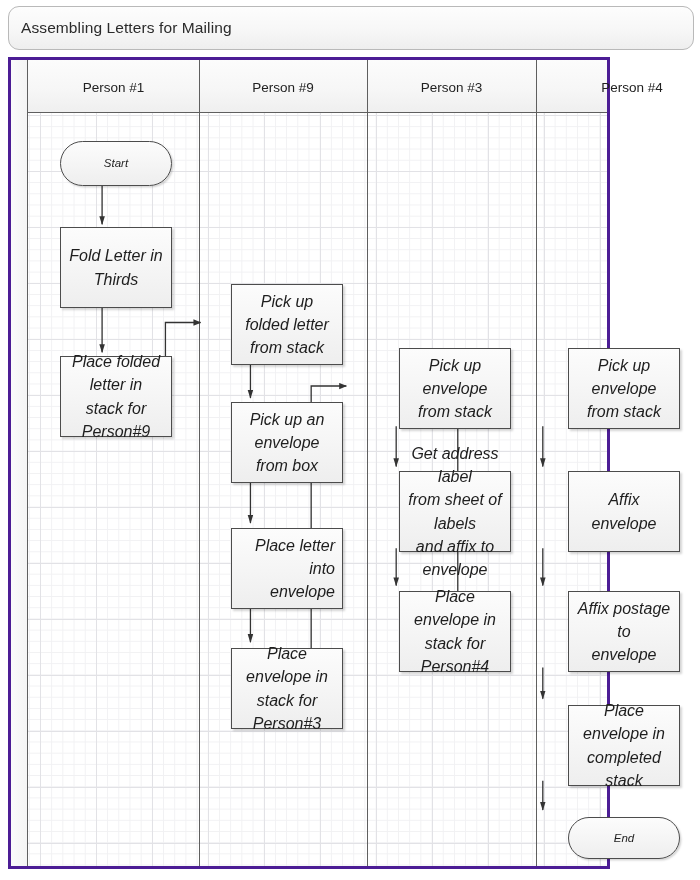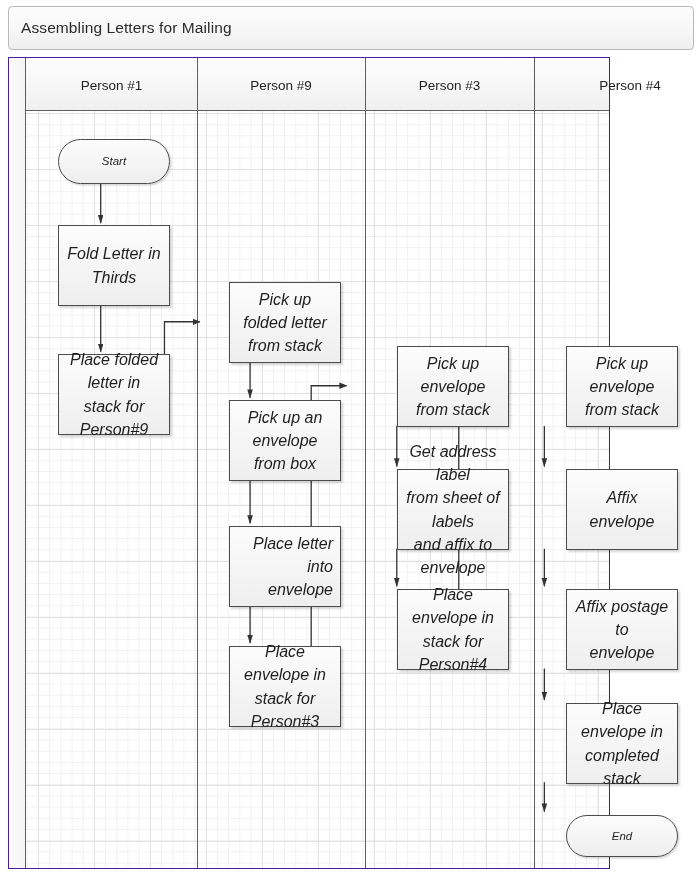--- a/index.html
+++ b/index.html
@@ -24,41 +24,41 @@
   
   .title-bar {
     position: absolute;
     left: 8px;
     top: 6px;
     width: 686px;
     height: 44px;
     box-sizing: border-box;
     background: linear-gradient(180deg, #fdfdfd 0%, #f7f7f7 55%, #eeeeee 100%);
     border: 1px solid #b9b9b9;
-    border-radius: 4px;
+    border-radius: 11px;
   }
   .title-text {
     position: absolute;
     left: 12px;
     top: 12px;
     font-size: 15.5px;
     color: #2b2b2b;
     letter-spacing: 0.1px;
     white-space: nowrap;
   }
 
   
   .lane-frame {
     position: absolute;
     left: 8px;
     top: 57px;
     width: 602px;
     height: 812px;
     box-sizing: border-box;
-    border: 1px solid #4c1d95;
+    border: 3px solid #4c1d95;
     background: #ffffff;
   }
 
   
   .lane-title-strip {
     position: absolute;
     left: 0;
     top: 0;
     width: 17px;
     height: 100%;

